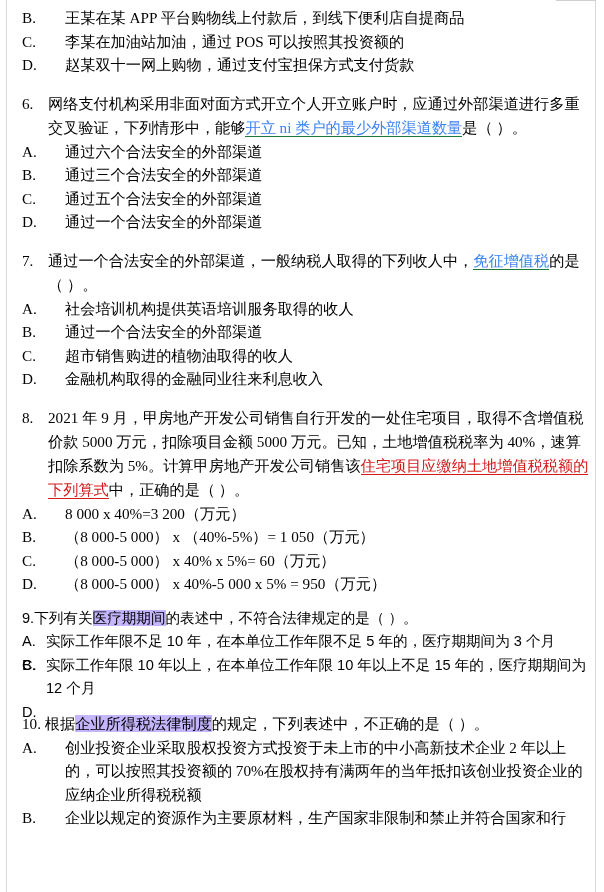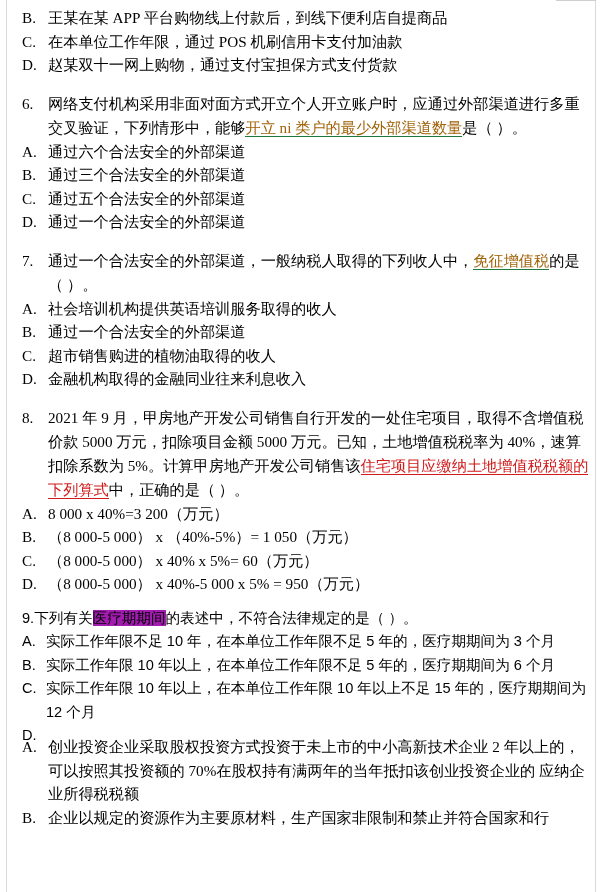--- a/index.html
+++ b/index.html
@@ -51,43 +51,43 @@
   }
   .opt {
     font-size: 15.2px;
     line-height: 23.5px;
     display: flex;
   }
   .opt .lab {
     width: 26px;
     flex: 0 0 26px;
   }
-  .opt .txt { flex: 1 1 auto; }
+  .opt .txt { flex: 1 1 auto; margin-left: 17px; }
 
   .indent-stem {
     text-indent: 0;
     padding-left: 26px;
     position: relative;
   }
   .indent-stem .num {
     position: absolute;
     left: 0;
     top: 0;
   }
   .hl-green {
-    color: #a16207;
+    color: #3b82f6;
     border-bottom: 1.6px solid #1d7a3c;
     padding-bottom: 0px;
   }
   .hl-red {
     color: #d11a1a;
     border-bottom: 1.6px solid #d11a1a;
   }
   .hl-cyan {
-    background: #a21caf;
+    background: #c4b5fd;
   }
   .mono-ish {
     font-family: "Liberation Serif", serif;
   }
 
   .sans {
     font-family: "Liberation Sans", sans-serif;
     font-size: 14.6px;
     line-height: 23.6px;
   }
@@ -108,21 +108,21 @@
   <div class="edge-right"></div>
   <div class="edge-top-right"></div>
 
   <div class="q-block">
     <div class="opt">
       <span class="lab">B.</span>
       <span class="txt">王某在某 APP 平台购物线上付款后，到线下便利店自提商品</span>
     </div>
     <div class="opt">
       <span class="lab">C.</span>
-      <span class="txt">在本单位工作年限，通过 POS 机刷信用卡支付加油款</span>
+      <span class="txt">李某在加油站加油，通过 POS 可以按照其投资额的</span>
     </div>
     <div class="opt">
       <span class="lab">D.</span>
       <span class="txt">赵某双十一网上购物，通过支付宝担保方式支付货款</span>
     </div>
   </div>
 
   <div class="gap-lg"></div>
 
   <div class="q-block">
@@ -203,34 +203,36 @@
   <div class="q-block">
     <div class="sans">
       <span>9.</span><span>下列有关</span><span class="hl-cyan">医疗期期间</span><span>的表述中，不符合法律规定的是（ ）。</span>
     </div>
     <div class="sans hang">
       <span class="lab">A.</span>
       <span>实际工作年限不足 10 年，在本单位工作年限不足 5 年的，医疗期期间为 3 个月</span>
     </div>
     <div class="sans hang">
       <span class="lab">B.</span>
-      <span>实际工作年限 10 年以上，在本单位工作年限不足 5 年的，医疗期期间为 6 个月</span>
     </div>
     <div class="sans hang">
       <span class="lab">C.</span>
       <span>实际工作年限 10 年以上，在本单位工作年限 10 年以上不足 15 年的，医疗期期间为 12 个月</span>
     </div>
     <div class="sans hang">
       <span class="lab">D.</span>
     </div>
   </div>
 
   <div class="gap-md"></div>
 
   <div class="q-block">
+    <div class="stem">
+      <span>10.</span>&nbsp;<span>根据</span><span class="hl-cyan">企业所得税法律制度</span><span>的规定，下列表述中，不正确的是（ ）。</span>
+    </div>
     <div class="opt">
       <span class="lab">A.</span>
       <span class="txt">创业投资企业采取股权投资方式投资于未上市的中小高新技术企业 2 年以上的，可以按照其投资额的 70%在股权持有满两年的当年抵扣该创业投资企业的 应纳企业所得税税额</span>
     </div>
     <div class="opt">
       <span class="lab">B.</span>
       <span class="txt">企业以规定的资源作为主要原材料，生产国家非限制和禁止并符合国家和行</span>
     </div>
   </div>
 </div>

